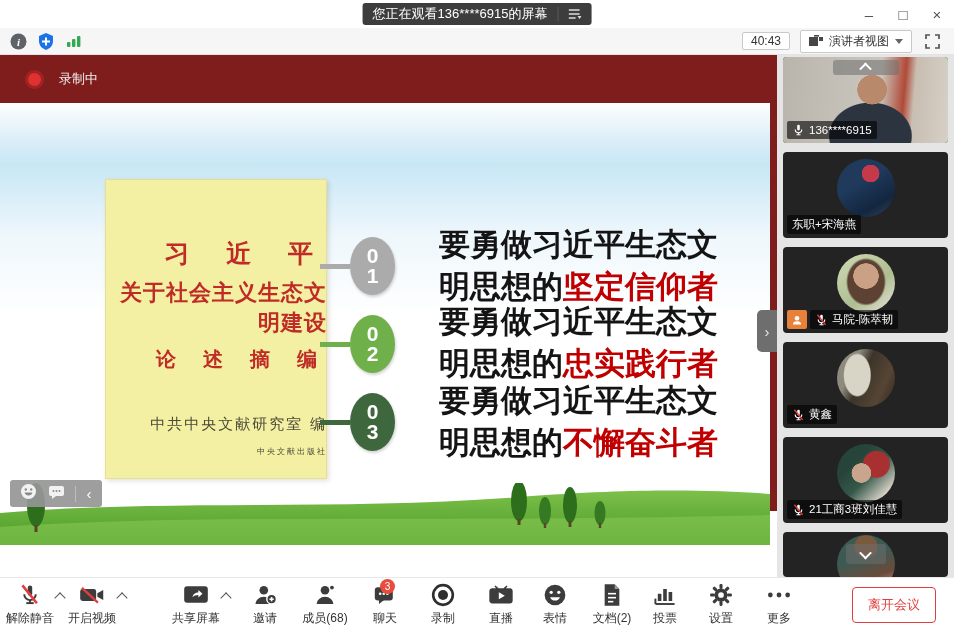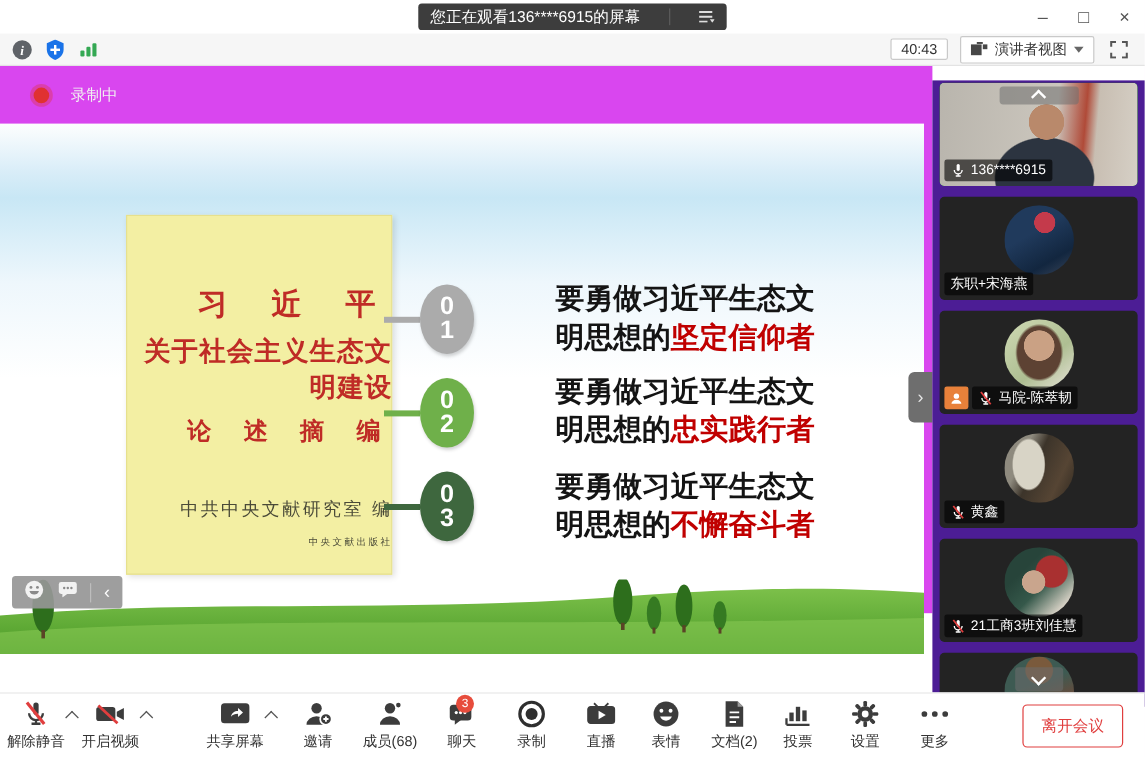--- a/index.html
+++ b/index.html
@@ -4,40 +4,40 @@
 <style>
   * { margin:0; padding:0; box-sizing:border-box; }
   html,body { width:954px; height:631px; overflow:hidden; background:#fff;
               font-family:"Liberation Sans", sans-serif; }
   #app { position:relative; width:954px; height:631px; background:#fff; }
 
   
   #titlebar { position:absolute; top:0; left:0; width:954px; height:28px; background:#ffffff; }
   #title-pill { position:absolute; left:50%; top:3px; transform:translateX(-50%);
     background:#3d3d3d; color:#fff; height:22px; border-radius:3px;
-    display:flex; align-items:center; padding:0 10px; font-size:13px; gap:24px; }
+    display:flex; align-items:center; padding:0 10px; font-size:13px; gap:10px; }
   #title-pill .divider { width:1px; height:14px; background:#5c5c5c; }
   .winctl { position:absolute; top:0; height:28px; width:34px; display:flex;
     align-items:center; justify-content:center; color:#555; font-size:15px; cursor:default; }
 
   
   #statusbar { position:absolute; top:28px; left:0; width:954px; height:27px;
     background:#f6f6f6; border-bottom:1px solid #e3e3e3; display:flex; align-items:center; }
   .status-icon { width:20px; height:20px; margin-left:8px; display:flex; align-items:center; justify-content:center; }
   #timer-box { margin-left:auto; border:1px solid #c9c9c9; background:#fff; border-radius:2px;
     font-size:12px; color:#333; padding:1px 8px; }
   #view-switcher { display:flex; align-items:center; gap:6px; border:1px solid #c9c9c9;
     background:#fff; border-radius:2px; padding:2px 8px; margin-left:10px; font-size:12px; color:#333; }
   .caret-down { width:0; height:0; border-left:4px solid transparent; border-right:4px solid transparent;
     border-top:5px solid #666; }
   #fullscreen-btn { margin:0 12px 0 10px; }
 
   
   #main { position:absolute; top:55px; left:0; width:954px; height:522px; }
-  #share-area { position:absolute; left:0; top:0; width:777px; height:456px; background:#d946ef; }
+  #share-area { position:absolute; left:0; top:0; width:777px; height:456px; background:#7f1d1d; }
   #rec-bar { position:absolute; top:0; left:0; width:777px; height:48px; display:flex; align-items:center; }
   #rec-dot { width:13px; height:13px; border-radius:50%; background:#e03131;
     box-shadow:0 0 0 3px rgba(224,49,49,.35); margin-left:28px; }
   #rec-label { color:#f0f0f0; font-size:13px; margin-left:18px; }
 
   
   #slide { position:absolute; top:48px; left:0; width:770px; height:442px; overflow:hidden;
     background:linear-gradient(180deg,#fdfefe 0%, #d9edf8 9%, #c8e7f5 14%, #eef7fc 30%, #ffffff 48%); }
   #slide-banner { position:absolute; top:3px; left:0; height:37px; padding:0 22px 0 12px;
     background:linear-gradient(180deg,#9ed25f,#86c24a); display:flex; align-items:center;
@@ -51,38 +51,38 @@
   #book-l2 { margin-top:8px; font-size:22px; letter-spacing:1px; }
   #book-l3 { margin-top:8px; font-size:20px; letter-spacing:10px; text-indent:10px; }
   #book-editor { margin-top:42px; font-size:15px; color:#4a4a38; letter-spacing:2px; }
   #book-publisher { position:absolute; bottom:22px; width:100%; font-size:8px; color:#4a4a38; letter-spacing:2px; }
 
   .point-row { position:absolute; left:320px; height:64px; display:flex; align-items:center; }
   .connector { width:30px; height:5px; }
   .num-circle { width:45px; height:58px; border-radius:50%; color:#fff; font-weight:bold;
     font-size:21px; line-height:.95; display:flex; flex-direction:column;
     align-items:center; justify-content:center; box-shadow:1px 2px 3px rgba(0,0,0,.18); }
-  .point-text { margin-left:68px; font-size:24px; font-weight:bold; color:#141414;
+  .point-text { margin-left:44px; font-size:31px; font-weight:bold; color:#141414;
     line-height:1.35; white-space:nowrap; }
 
   #grass-svg { position:absolute; left:0; bottom:0; }
 
   
   #overlay-pill { position:absolute; left:10px; top:425px; width:92px; height:27px;
     background:rgba(150,150,150,.92); border-radius:3px; display:flex; align-items:center;
     justify-content:space-evenly; color:#f2f2f2; }
   #overlay-pill .pdiv { width:1px; height:16px; background:#bdbdbd; }
   #overlay-pill .chev { font-size:15px; color:#fff; line-height:1; }
 
   #expand-handle { position:absolute; right:0px; top:255px; width:20px; height:42px;
     background:#6e6e6e; border-radius:5px 0 0 5px; display:flex; align-items:center;
     justify-content:center; color:#e8e8e8; font-size:15px; }
 
   
-  #sidebar { position:absolute; left:777px; top:12px; width:177px; height:522px; background:#4c1d95; overflow:hidden; }
+  #sidebar { position:absolute; left:777px; top:0; width:177px; height:522px; background:#e5e5e5; overflow:hidden; }
   .tile { position:absolute; left:6px; width:165px; height:86px; background:#232323;
     border-radius:4px; overflow:hidden; }
   .tile.active { box-shadow:0 0 0 2px #23b14d inset; }
   .tile-label-row { position:absolute; left:4px; bottom:4px; display:flex; align-items:center; gap:3px; }
   .name-chip { background:rgba(0,0,0,.6); color:#fff; font-size:11.5px; padding:2px 5px;
     border-radius:2px; display:flex; align-items:center; gap:4px; white-space:nowrap; }
   .badge-orange { width:20px; height:19px; background:#e8813a; border-radius:2px;
     display:flex; align-items:center; justify-content:center; }
   .avatar { position:absolute; left:50%; top:42%; transform:translate(-50%,-50%);
     width:58px; height:58px; border-radius:50%; }

